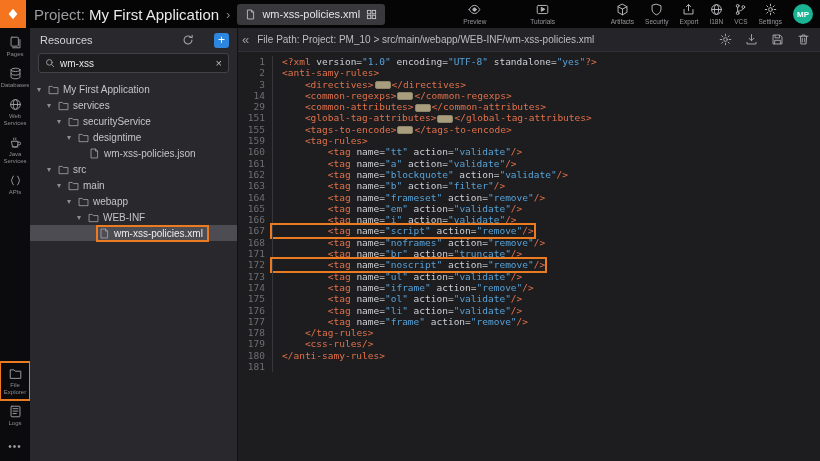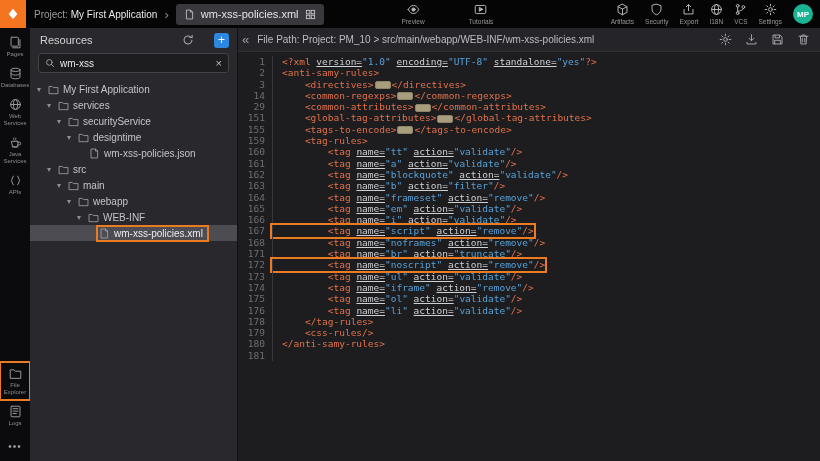--- a/index.html
+++ b/index.html
@@ -6,21 +6,21 @@
   html,body { width:820px; height:461px; overflow:hidden; background:#1c1c1e;
               font-family:"Liberation Sans", sans-serif; }
   .app { position:relative; width:820px; height:461px; }
 
   
   .topbar { position:absolute; top:0; left:0; right:0; height:28px; background:#050506;
             display:flex; align-items:center; z-index:5; }
   .logo { width:26px; height:28px; background:var(--c-logo,#F4741F); display:flex;
           align-items:center; justify-content:center; flex:none; }
   .logo svg { width:14px; height:14px; }
-  .proj { margin-left:8px; font-size:10px; color:#9c9ca0; white-space:nowrap; }
+  .proj { margin-left:8px; font-size:15px; color:#9c9ca0; white-space:nowrap; }
   .proj b { color:#e9e9eb; font-weight:normal; }
   .chev { color:#87878b; margin:0 7px; font-size:13px; }
   .tab { display:flex; align-items:center; gap:6px; background:#38383d; height:21px;
          padding:0 8px; border-radius:3px; color:#e4e4e6; font-size:11px; }
   .tab .ic svg { width:11px; height:11px; color:#c9c9cc; display:block; }
   .tb-center { display:flex; gap:44px; margin-left:78px; }
   .tb-right { display:flex; gap:11px; margin-left:auto; align-items:flex-start; }
   .tb-item { display:flex; flex-direction:column; align-items:center; gap:2px; color:#b8b8bc; cursor:pointer; }
   .tb-item .ic svg { width:13px; height:13px; display:block; }
   .tb-item .lbl { font-size:6.5px; color:#97979b; white-space:nowrap; }
@@ -72,21 +72,21 @@
   .ed-actions { display:flex; gap:13px; color:#a2a2a6; }
   .ed-actions .icon-btn svg { width:13px; height:13px; }
 
   .code { flex:1; font-family:"DejaVu Sans Mono", monospace; font-size:9.5px;
           line-height:11.3px; padding-top:4px; overflow:hidden; }
   .cl { display:flex; height:11.3px; }
   .ln { width:34px; flex:none; text-align:right; padding-right:7px; color:#6e6e73; }
   .lc { white-space:pre; border-left:1px solid #37373b; padding-left:9px; }
   .lc.annotated { outline:2px solid var(--c-annotation,#EA7B20); outline-offset:0; }
   .sg-t { color:var(--c-tag,#E0714A); }
-  .sg-a { color:var(--c-attr,#CDD0D4);text-decoration:underline; }
+  .sg-a { color:var(--c-attr,#CDD0D4); }
   .sg-v { color:var(--c-value,#56A2D8); }
   .sg-d { color:#9a9aa0; }
   .fold { display:inline-block; width:16px; height:8px; background:#a89e7d; border:1px solid #8d8468;
           border-radius:2px; vertical-align:middle; margin:0 1px; cursor:pointer; }
 </style>
 </head>
 <body>
 
 <div class="app">
 
@@ -524,20 +524,24 @@
         </div>
         <div class="cl">
           <span class="ln">175</span>
           <span class="lc"><span class="sg-d">        </span><span class="sg-t">&lt;tag </span><span class="sg-a">name=</span><span class="sg-v">"ol"</span><span class="sg-d"> </span><span class="sg-a">action=</span><span class="sg-v">"validate"</span><span class="sg-t">/&gt;</span></span>
         </div>
         <div class="cl">
           <span class="ln">176</span>
           <span class="lc"><span class="sg-d">        </span><span class="sg-t">&lt;tag </span><span class="sg-a">name=</span><span class="sg-v">"li"</span><span class="sg-d"> </span><span class="sg-a">action=</span><span class="sg-v">"validate"</span><span class="sg-t">/&gt;</span></span>
         </div>
         <div class="cl">
+          <span class="ln">177</span>
+          <span class="lc"><span class="sg-d">        </span><span class="sg-t">&lt;tag </span><span class="sg-a">name=</span><span class="sg-v">"frame"</span><span class="sg-d"> </span><span class="sg-a">action=</span><span class="sg-v">"remove"</span><span class="sg-t">/&gt;</span></span>
+        </div>
+        <div class="cl">
           <span class="ln">178</span>
           <span class="lc"><span class="sg-d">    </span><span class="sg-t">&lt;</span><span class="sg-t">/tag-rules&gt;</span></span>
         </div>
         <div class="cl">
           <span class="ln">179</span>
           <span class="lc"><span class="sg-d">    </span><span class="sg-t">&lt;css-rules/&gt;</span></span>
         </div>
         <div class="cl">
           <span class="ln">180</span>
           <span class="lc"><span class="sg-t">&lt;</span><span class="sg-t">/anti-samy-rules&gt;</span></span>

